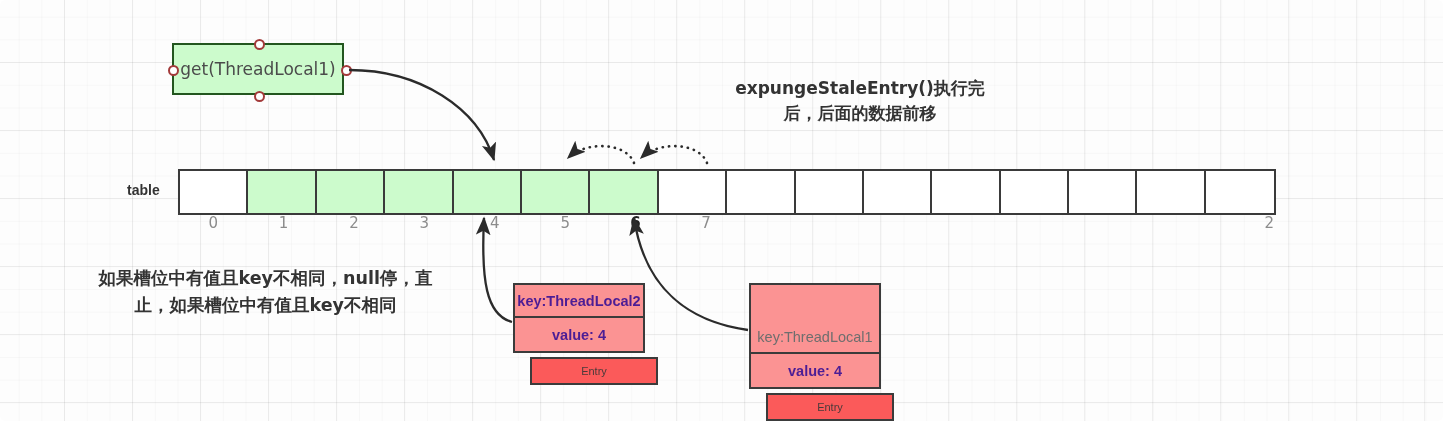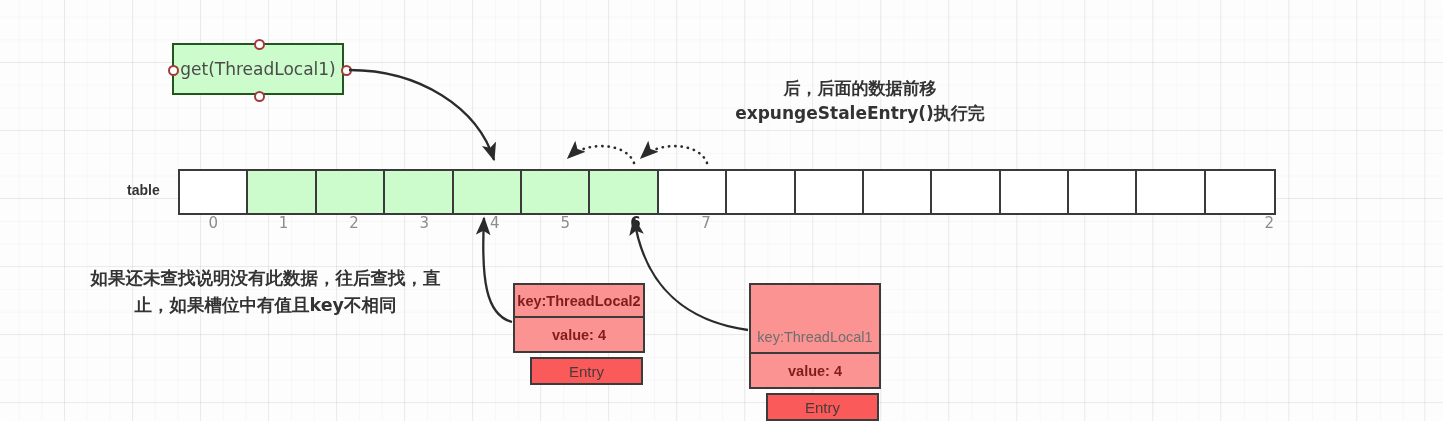--- a/index.html
+++ b/index.html
@@ -76,53 +76,53 @@
   }
   .idx.strong{color:#222;font-weight:bold;}
 
   
   .entry-group{position:absolute;}
   .entry-kv{
     width:132px;background:#fb9393;border:2px solid #3b3b3b;box-sizing:border-box;
   }
   .entry-kv .row{
     height:33px;display:flex;align-items:center;justify-content:center;
-    font-size:14.5px;font-weight:bold;color:#7f1d1d;box-sizing:border-box;
+    font-size:14.5px;font-weight:bold;color:#4c1d95;box-sizing:border-box;
   }
   .entry-kv .row.key{border-bottom:2px solid #3b3b3b;}
   .entry-kv .row.key.muted{color:#6e6e6e;font-weight:normal;margin-top:36px;}
   .entry-tag{
-    margin-left:17px;width:113px;height:28px;background:#fb5a5a;
+    margin-left:17px;width:128px;height:28px;background:#fb5a5a;
     border:2px solid #3b3b3b;box-sizing:border-box;margin-top:4px;
     display:flex;align-items:center;justify-content:center;
-    font-size:15px;color:#4a3a3a;
+    font-size:11px;color:#4a3a3a;
   }
   #g1{left:513px;top:283px;}
   #g2{left:749px;top:283px;}
 </style>
 </head>
 <body>
 
 <div id="canvas">
 
   <div class="node-get">
     <span class="lbl">get(ThreadLocal1)</span>
     <span class="port left"></span>
     <span class="port right"></span>
     <span class="port top"></span>
     <span class="port bottom"></span>
   </div>
 
   <div class="title-right">
+    <div>expungeStaleEntry()执行完</div>
     <div>后，后面的数据前移</div>
-    <div>expungeStaleEntry()执行完</div>
   </div>
 
   <div class="note-left">
-    <div>如果还未查找说明没有此数据，往后查找，直</div>
+    <div>如果槽位中有值且key不相同，null停，直</div>
     <div>止，如果槽位中有值且key不相同</div>
   </div>
 
   <div class="table-label">table</div>
   <div class="table-row" id="table-row">
       <div class="cell"></div>
       <div class="cell filled"></div>
       <div class="cell filled"></div>
       <div class="cell filled"></div>
       <div class="cell filled"></div>

